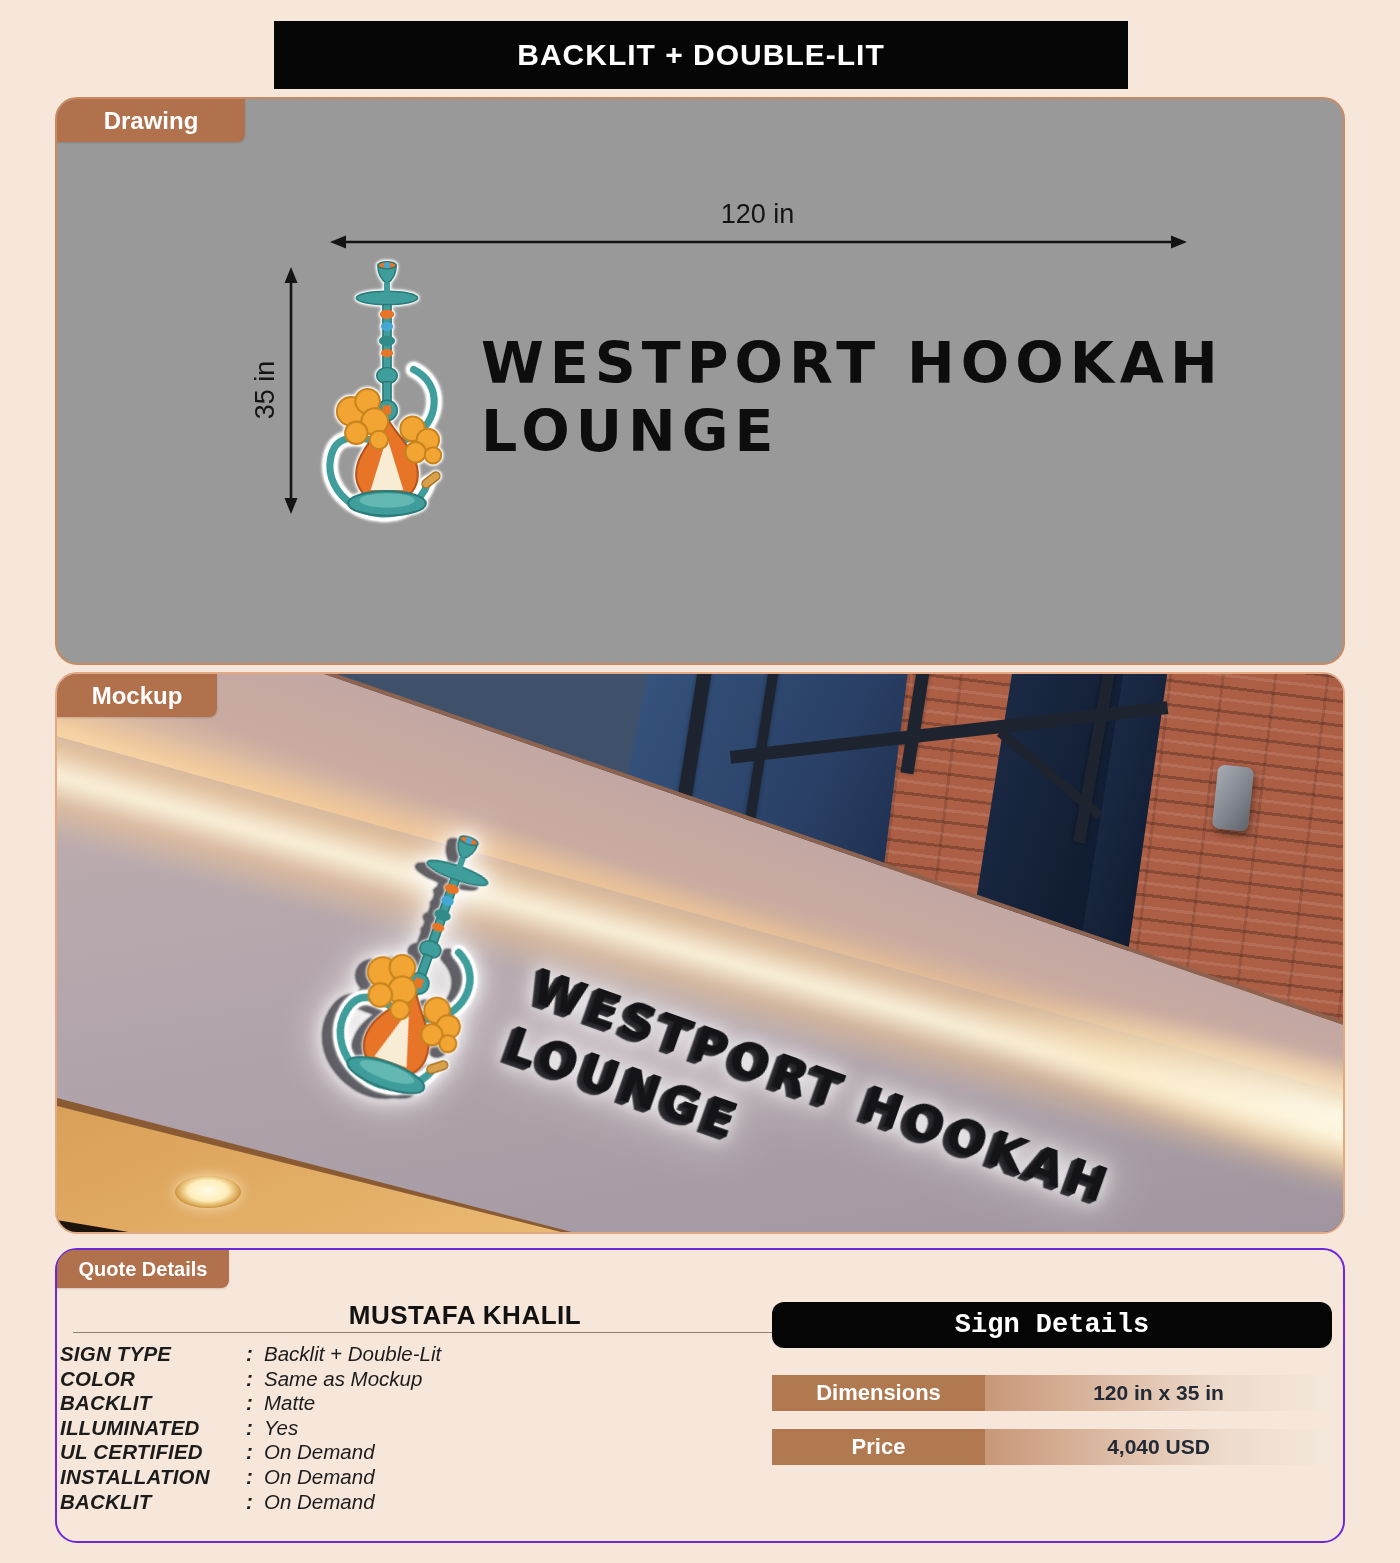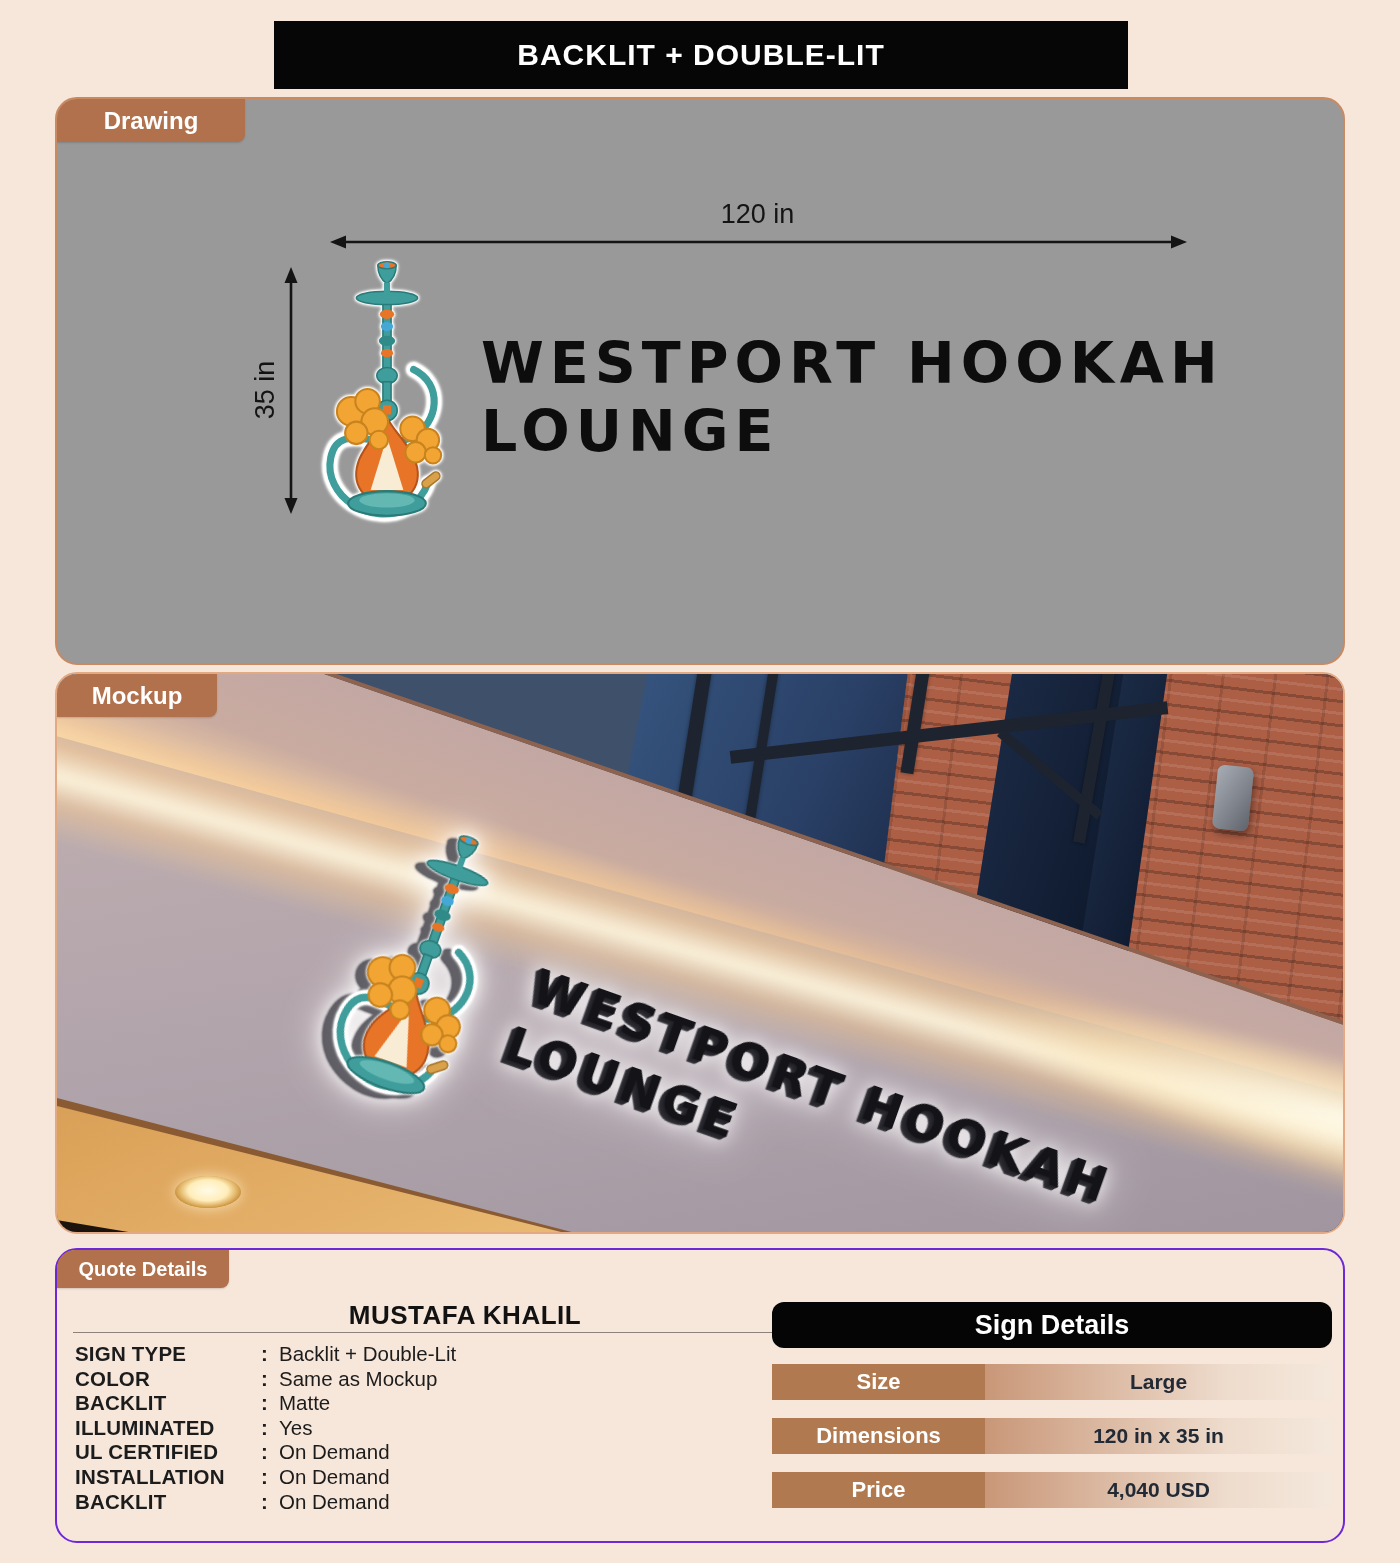--- a/index.html
+++ b/index.html
@@ -113,29 +113,29 @@
     top:1248px;height:295px;background:#f7e7db;border:2px solid #6d28d9;
     box-sizing:border-box;
     padding-left:16px;
   }
   .quote-tab{width:172px;height:38px;font-size:20px;border-radius:18px 0 8px 0;}
   .customer-name{
     position:absolute;left:70px;top:50px;width:676px;text-align:center;
     font-size:26px;font-weight:700;color:#121212;letter-spacing:.5px;
   }
   .name-rule{position:absolute;left:16px;top:82px;width:730px;border-top:1.5px solid #8d8078;}
-  .fields{position:absolute;left:18px;top:92px;width:700px;}
+  .fields{position:absolute;left:3px;top:92px;width:700px;font-style:italic;}
   .field-row{display:flex;line-height:24.6px;font-size:20.5px;color:#1c1c1c;}
   .field-label{width:186px;font-weight:700;letter-spacing:.2px;}
   .field-colon{width:18px;font-weight:700;}
   .field-value{flex:1;}
   .sign-details{position:absolute;left:715px;top:52px;width:560px;}
   .sd-header{height:46px;background:#050505;border-radius:12px;
     display:flex;align-items:center;justify-content:center;
-    color:#fff;font-size:27px;font-weight:700;margin-bottom:16px;}
+    color:#fff;font-size:27px;font-weight:700;margin-bottom:27px;font-family:Liberation Mono, monospace;}
   .sd-row{display:flex;height:36px;margin-bottom:18px;}
   .sd-label{width:213px;background:#b0794f;color:#fff;font-weight:700;font-size:22px;
     display:flex;align-items:center;justify-content:center;}
   .sd-value{flex:1;background:linear-gradient(to right,#c99778,#eedccd 70%,#f4e8dc);
     color:#222a36;font-weight:700;font-size:21px;
     display:flex;align-items:center;justify-content:center;}
 </style>
 </head>
 <body>
 
@@ -300,24 +300,20 @@
       <span class="field-colon">:</span>
       <span class="field-value">On Demand</span>
     </div>
   </div>
 
   <div class="sign-details">
     <div class="sd-header">
       <span>Sign Details</span>
     </div>
     <div class="sd-row">
-      <div class="sd-label">Size</div>
-      <div class="sd-value">Large</div>
-    </div>
-    <div class="sd-row">
       <div class="sd-label">Dimensions</div>
       <div class="sd-value">120 in x 35 in</div>
     </div>
     <div class="sd-row">
       <div class="sd-label">Price</div>
       <div class="sd-value">4,040 USD</div>
     </div>
   </div>
 </div>
 

